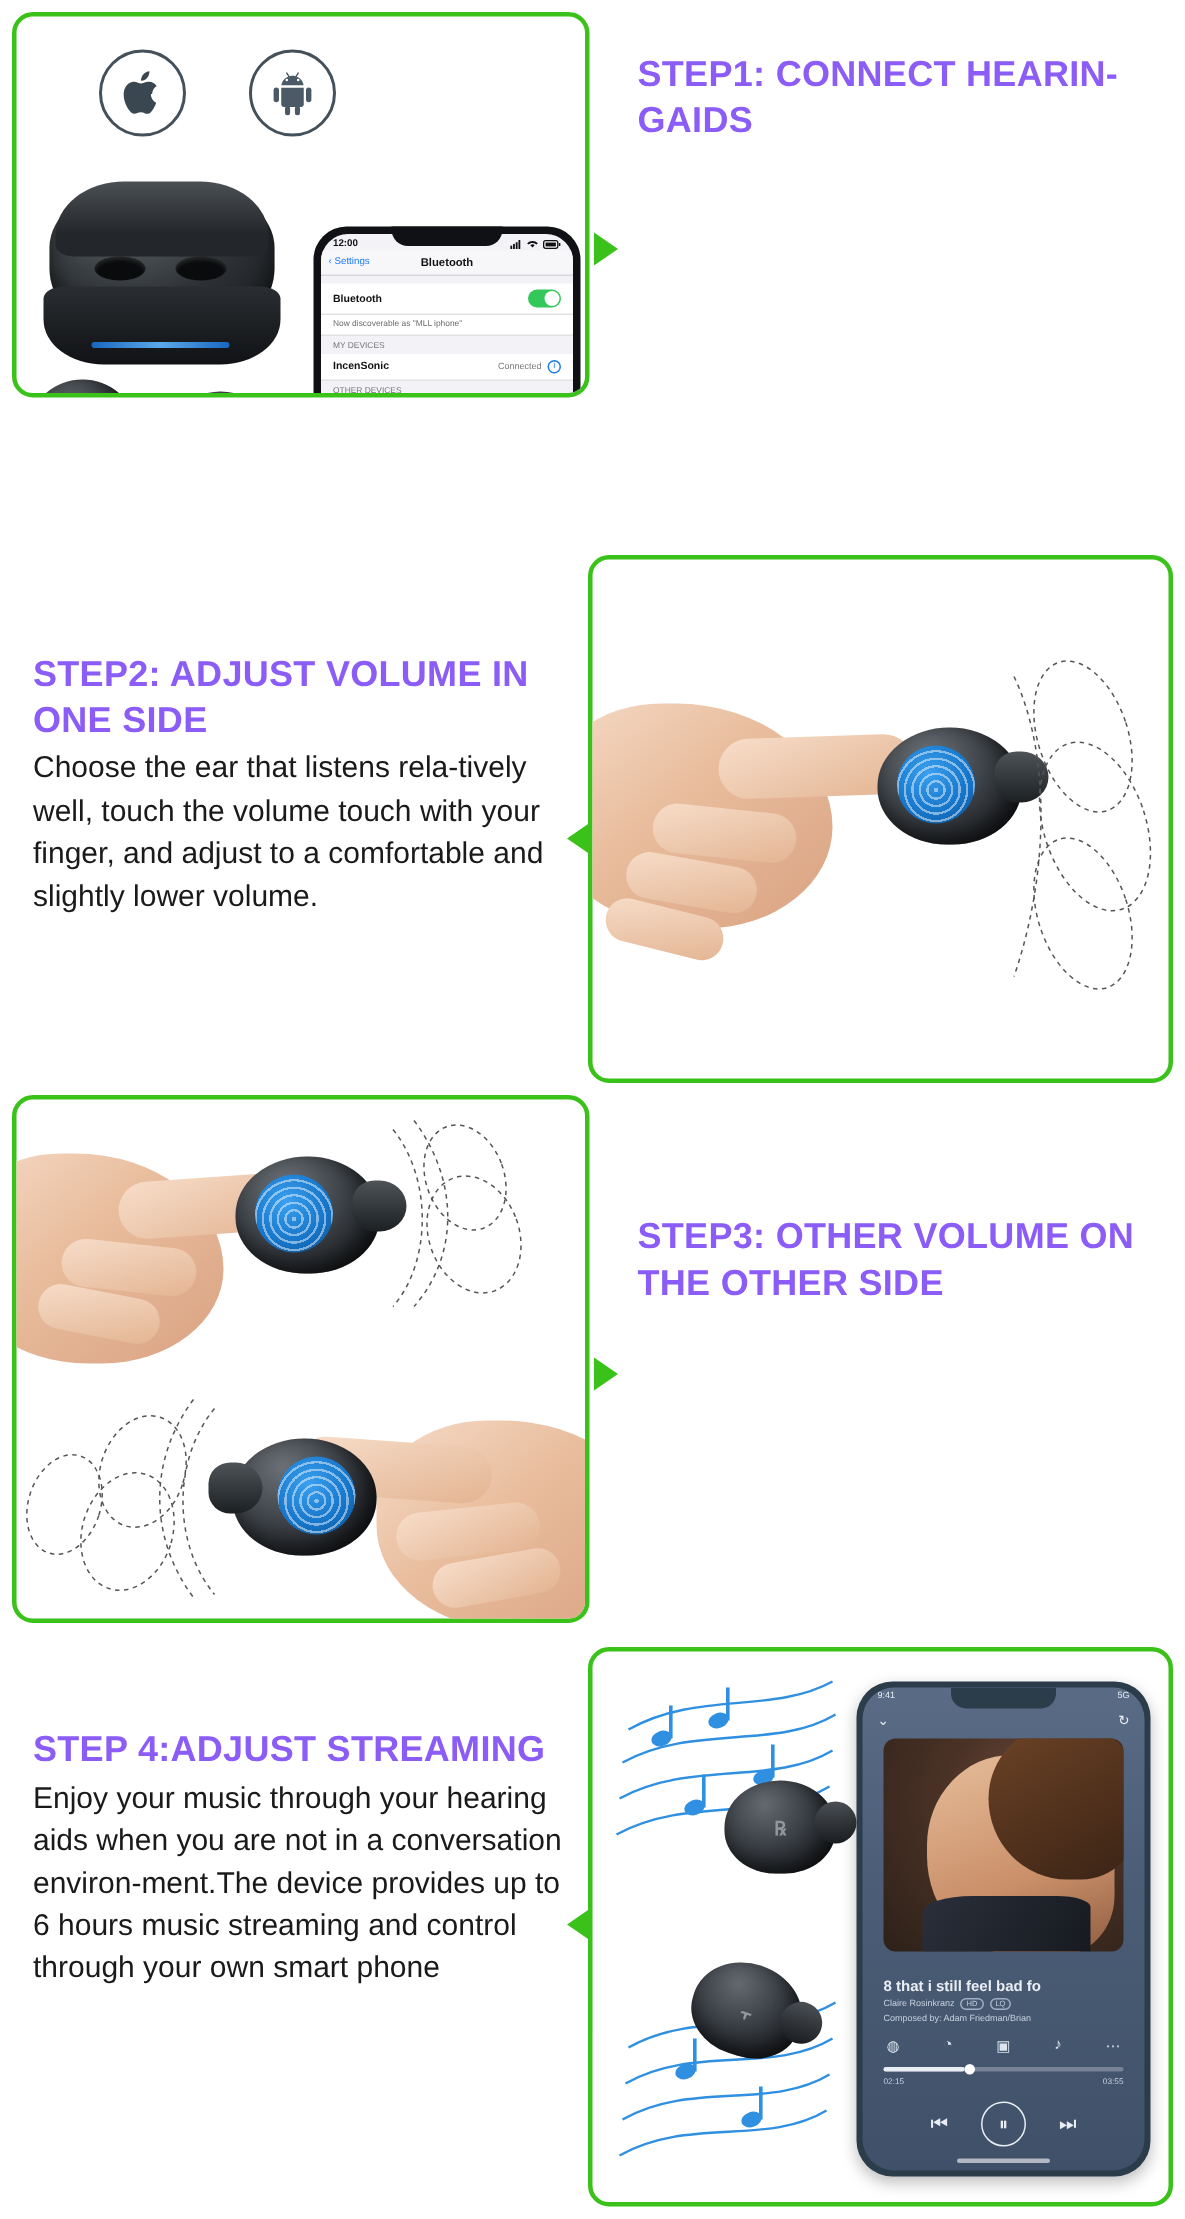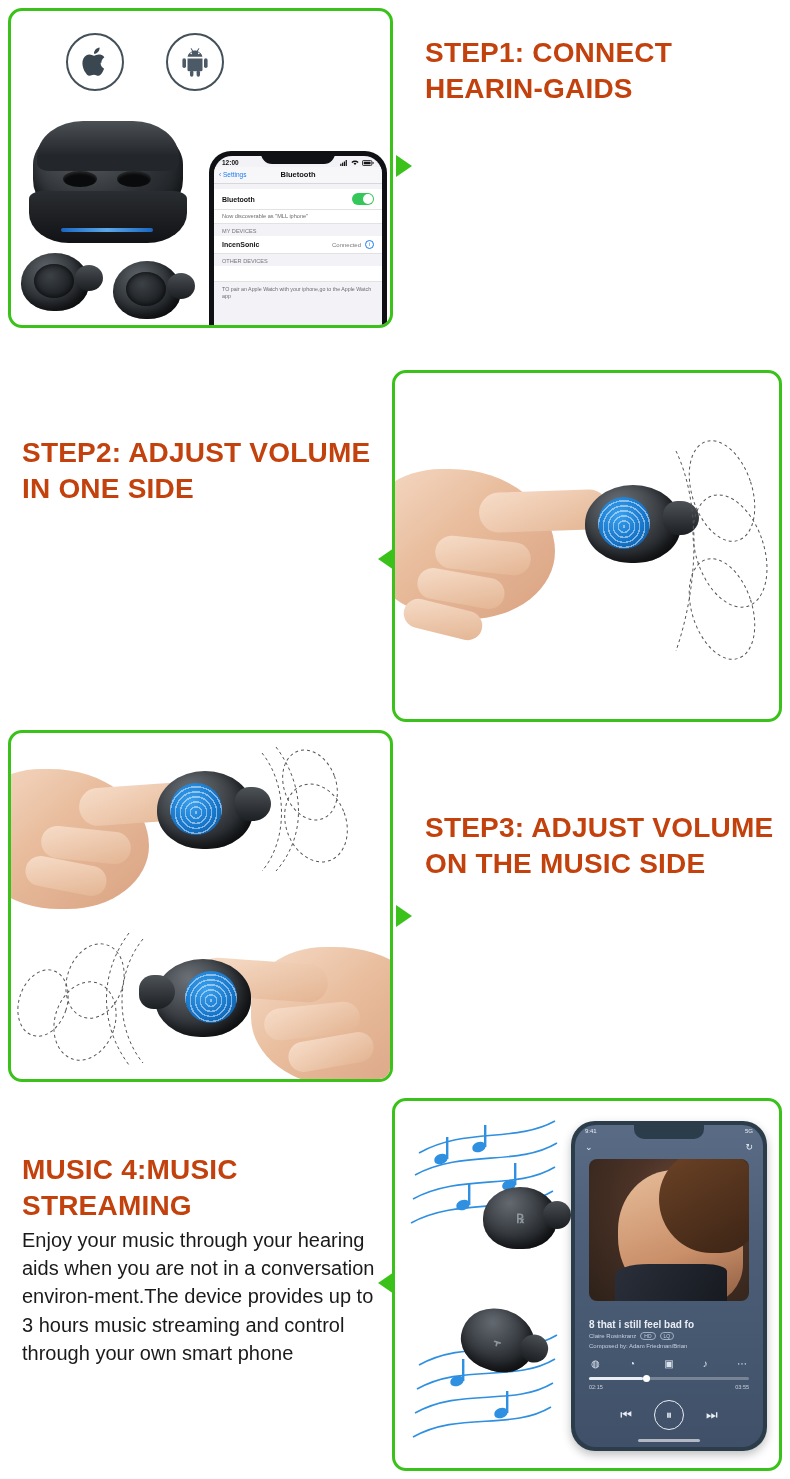--- a/index.html
+++ b/index.html
@@ -21,43 +21,43 @@
     position: absolute;
     border: 3px solid #3ac21a;
     border-radius: 14px;
     background: #ffffff;
     overflow: hidden;
   }
   .text-block {
     position: absolute;
   }
   .step-title {
-    color: #c2410c;
-    font-size: 28px;
+    color: #8b5cf6;
+    font-size: 24px;
     font-weight: bold;
     line-height: 1.28;
     letter-spacing: 0.2px;
     margin: 0 0 2px 0;
   }
   .step-body {
     color: #1a1a1a;
     font-size: 20px;
     line-height: 1.42;
     margin: 0;
   }
   .arrow {
     position: absolute;
     width: 0; height: 0;
     border-top: 11px solid transparent;
     border-bottom: 11px solid transparent;
     border-left: 16px solid #3ac21a;
   }
 
   
-  .p1 { left: 8px; top: 8px; width: 385px; height: 320px; }
+  .p1 { left: 8px; top: 8px; width: 385px; height: 257px; }
 
   .os-badge {
     position: absolute;
     width: 58px; height: 58px;
     border-radius: 50%;
     border: 2px solid #44505a;
     background: #fff;
     display: flex; align-items: center; justify-content: center;
   }
   .os-badge svg { display: block; }
@@ -422,20 +422,21 @@
       <ellipse cx="60" cy="120" rx="34" ry="58" transform="rotate(-18 60 120)"></ellipse>
       <ellipse cx="52" cy="178" rx="30" ry="52" transform="rotate(-18 52 178)"></ellipse>
       <path d="M6 20 C 30 70 30 150 6 220"></path>
     </svg>
   </div>
 
   <div class="arrow" style="left:378px; top:548px; border-left:0; border-right:16px solid #3ac21a;"></div>
 
   <div class="text-block" style="left:22px; top:435px; width:360px;">
     <p class="step-title">STEP2: ADJUST VOLUME IN ONE SIDE</p>
+    <p class="step-body">Choose the ear that listens rela-tively well, touch the volume touch with your finger, and adjust to a comfortable and slightly lower volume.</p>
   </div>
 
   <div class="panel p3">
 
     <div class="hand" style="left:-42px; top:36px; width:180px; height:140px;"></div>
     <div class="finger" style="left:68px; top:52px; width:120px; height:38px; transform:rotate(-4deg);"></div>
     <div class="finger" style="left:30px; top:96px; width:90px; height:32px; transform:rotate(6deg);"></div>
     <div class="finger" style="left:14px; top:128px; width:82px; height:30px; transform:rotate(11deg);"></div>
 
     <div class="bud-touch" style="left:146px; top:38px;">
@@ -465,21 +466,21 @@
       <ellipse cx="82" cy="92" rx="30" ry="40" transform="rotate(18 82 92)"></ellipse>
       <path d="M140 10 C 112 44 112 100 140 134"></path>
       <path d="M126 4 C 96 44 96 96 126 136"></path>
       <ellipse cx="40" cy="74" rx="24" ry="34" transform="rotate(18 40 74)"></ellipse>
     </svg>
   </div>
 
   <div class="arrow" style="left:396px; top:905px;"></div>
 
   <div class="text-block" style="left:425px; top:810px; width:355px;">
-    <p class="step-title">STEP3: ADJUST VOLUME ON THE MUSIC SIDE</p>
+    <p class="step-title">STEP3: OTHER VOLUME ON THE OTHER SIDE</p>
   </div>
 
   <div class="panel p4">
 
     <svg style="position:absolute; left:10px; top:12px;" width="170" height="340" viewBox="0 0 170 340" fill="none" stroke="#2f8fe0" stroke-width="1.6">
       <path d="M14 40 C 60 14 110 30 150 8"></path>
       <path d="M10 62 C 58 36 112 54 152 30"></path>
       <path d="M8 86 C 56 60 110 78 150 54"></path>
       <path d="M6 110 C 54 84 108 102 148 78"></path>
       <g fill="#2f8fe0" stroke="none">
@@ -557,17 +558,17 @@
           <span>⏭</span>
         </div>
         <div class="m-home"></div>
       </div>
     </div>
   </div>
 
   <div class="arrow" style="left:378px; top:1272px; border-left:0; border-right:16px solid #3ac21a;"></div>
 
   <div class="text-block" style="left:22px; top:1152px; width:360px;">
-    <p class="step-title">MUSIC 4:MUSIC STREAMING</p>
-    <p class="step-body">Enjoy your music through your hearing aids when you are not in a conversation environ-ment.The device provides up to 3 hours music streaming and control through your own smart phone</p>
+    <p class="step-title">STEP 4:ADJUST STREAMING</p>
+    <p class="step-body">Enjoy your music through your hearing aids when you are not in a conversation environ-ment.The device provides up to 6 hours music streaming and control through your own smart phone</p>
   </div>
 
 </div>
 
 </body></html>

